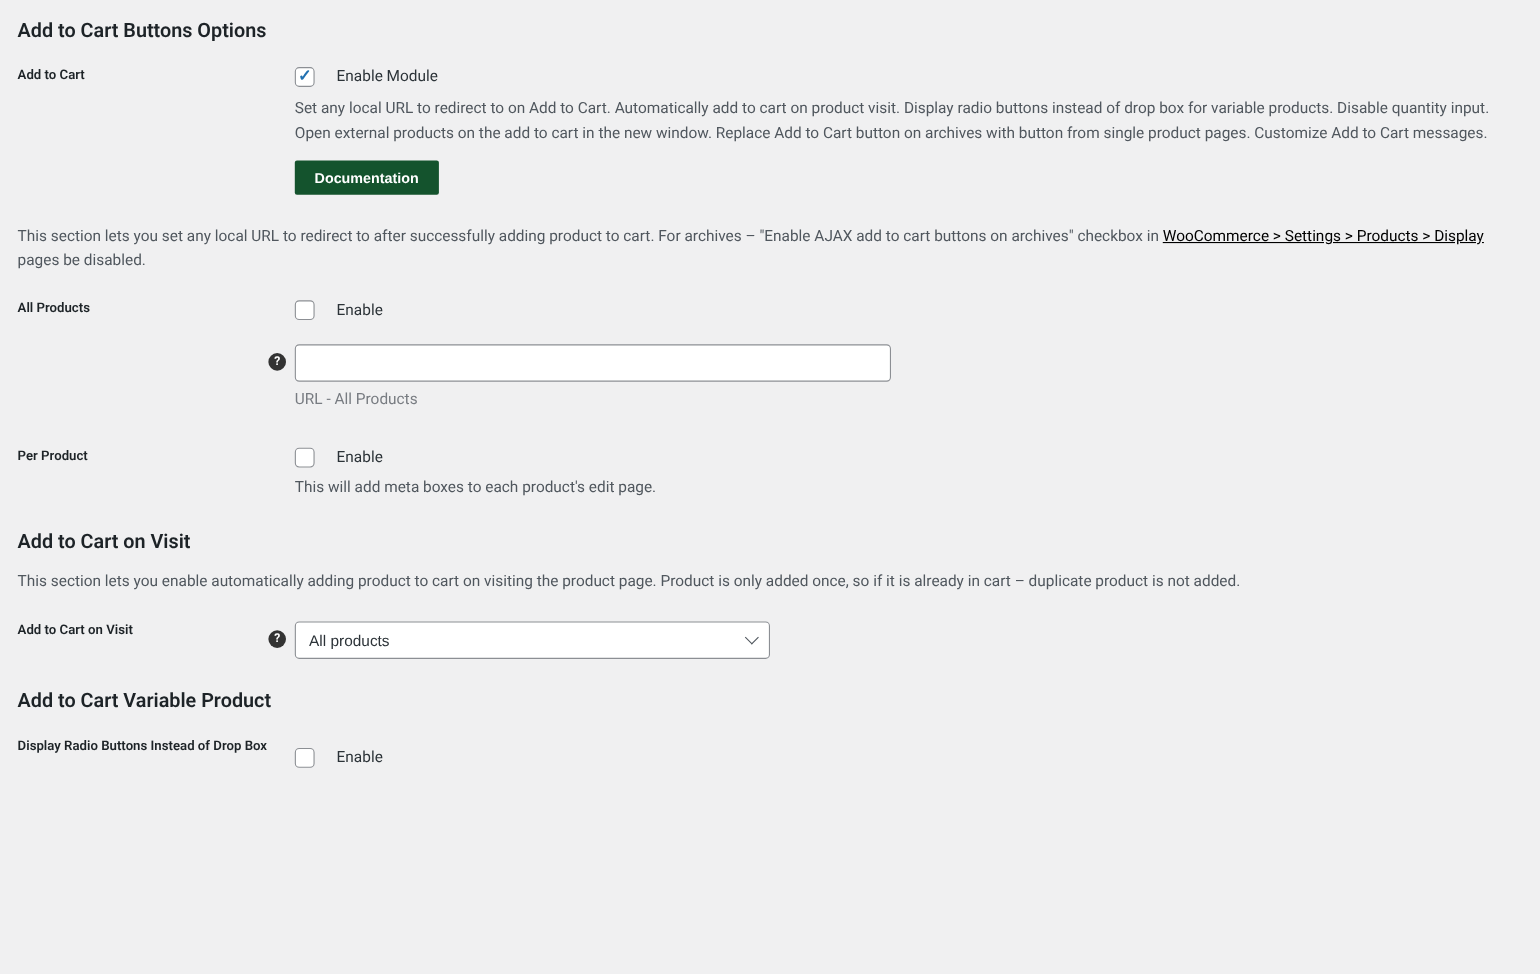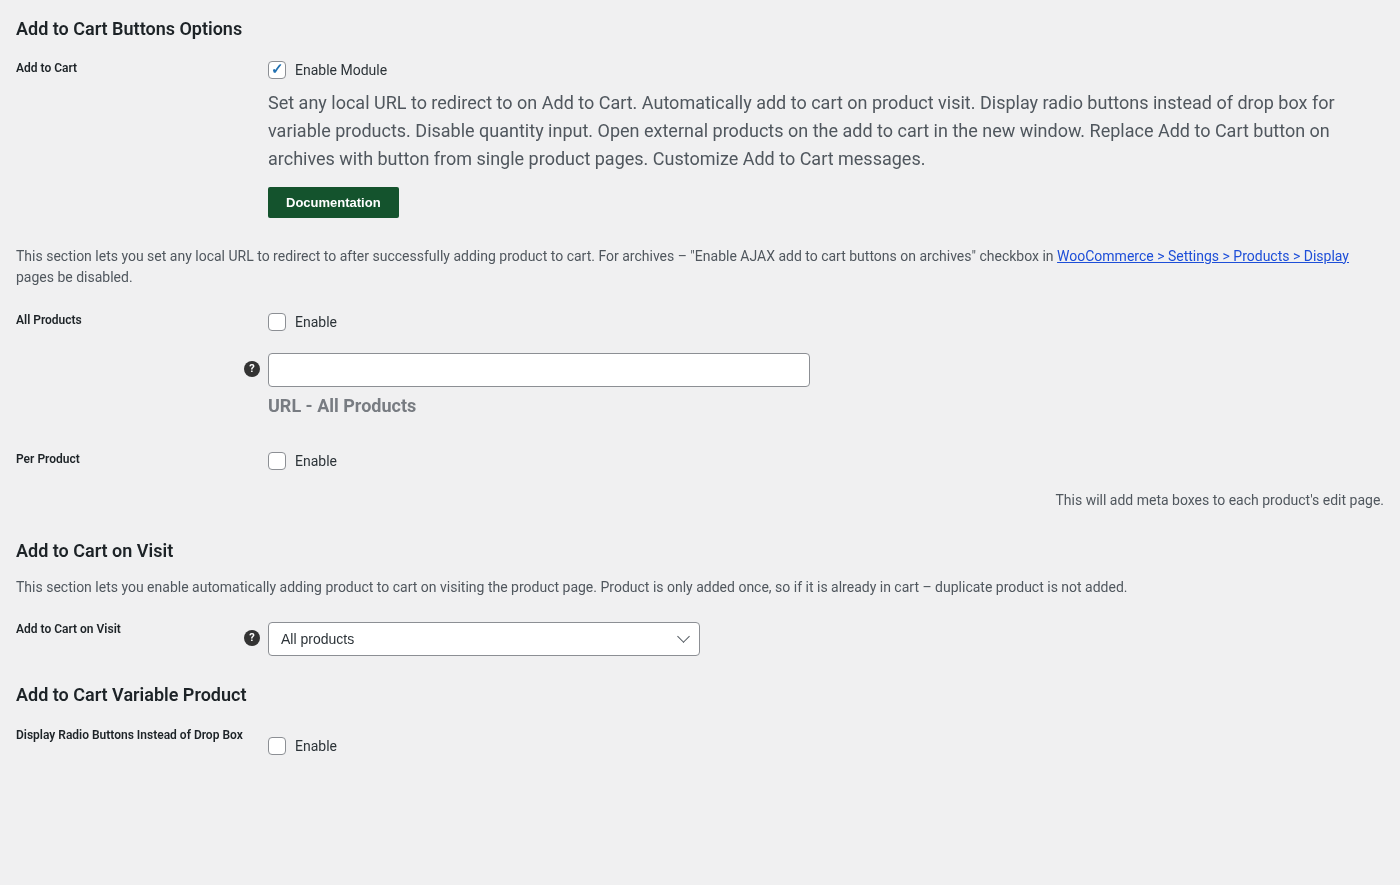--- a/index.html
+++ b/index.html
@@ -28,21 +28,21 @@
       min-width: 252px;
       padding-top: 0px;
       font-size: 12px;
       font-weight: 600;
       color: #1d2327;
     }
     .col-content { flex: 1; }
     .checkbox-line {
       display: flex;
       align-items: center;
-      gap: 9px;
+      gap: 20px;
     }
     input[type="checkbox"] {
       appearance: none;
       width: 18px;
       height: 18px;
       border: 1px solid #8c8f94;
       border-radius: 4px;
       background: #fff;
       cursor: pointer;
       position: relative;
@@ -54,32 +54,31 @@
       top: -2px;
       font-size: 15px;
       font-weight: bold;
       color: #2271b1;
     }
     .cb-label {
       font-size: 14px;
       color: #2c3338;
     }
     .desc {
-      font-size: 18px;
+      font-size: 14px;
       color: #50575e;
       line-height: 1.55;
       margin-top: 10px;
       max-width: 1110px;
     }
     .desc-small {
       font-size: 14px;
       color: #50575e;
       line-height: 1.55;
-      margin-top: 20px;
-      text-align: right;
+      margin-top: 8px;
     }
     .btn-success {
       display: inline-block;
       background: #14532d;
       color: #fff;
       border: none;
       padding: 8px 18px;
       font-size: 13px;
       font-weight: 600;
       border-radius: 2px;
@@ -88,21 +87,21 @@
     }
     .section-desc {
       font-size: 14px;
       color: #50575e;
       line-height: 1.55;
       margin-top: 6px;
       margin-bottom: 24px;
       max-width: 1360px;
     }
     a.inline-link {
-      color: #1d4ed8;
+      color: #000000;
       text-decoration: underline;
     }
     .help-wrap {
       display: flex;
       align-items: flex-start;
       gap: 8px;
     }
     .help-icon {
       width: 16px;
       height: 16px;
@@ -123,24 +122,23 @@
     input[type="text"].wide {
       width: 542px;
       height: 34px;
       border: 1px solid #8c8f94;
       border-radius: 4px;
       padding: 0 10px;
       font-size: 14px;
       background: #fff;
     }
     .field-sub {
-      font-size: 18px;
+      font-size: 14px;
       color: #787c82;
       margin-top: 8px;
-      font-weight: bold;
     }
     .select {
       position: relative;
       width: 432px;
     }
     .select select {
       appearance: none;
       width: 100%;
       height: 34px;
       border: 1px solid #8c8f94;

